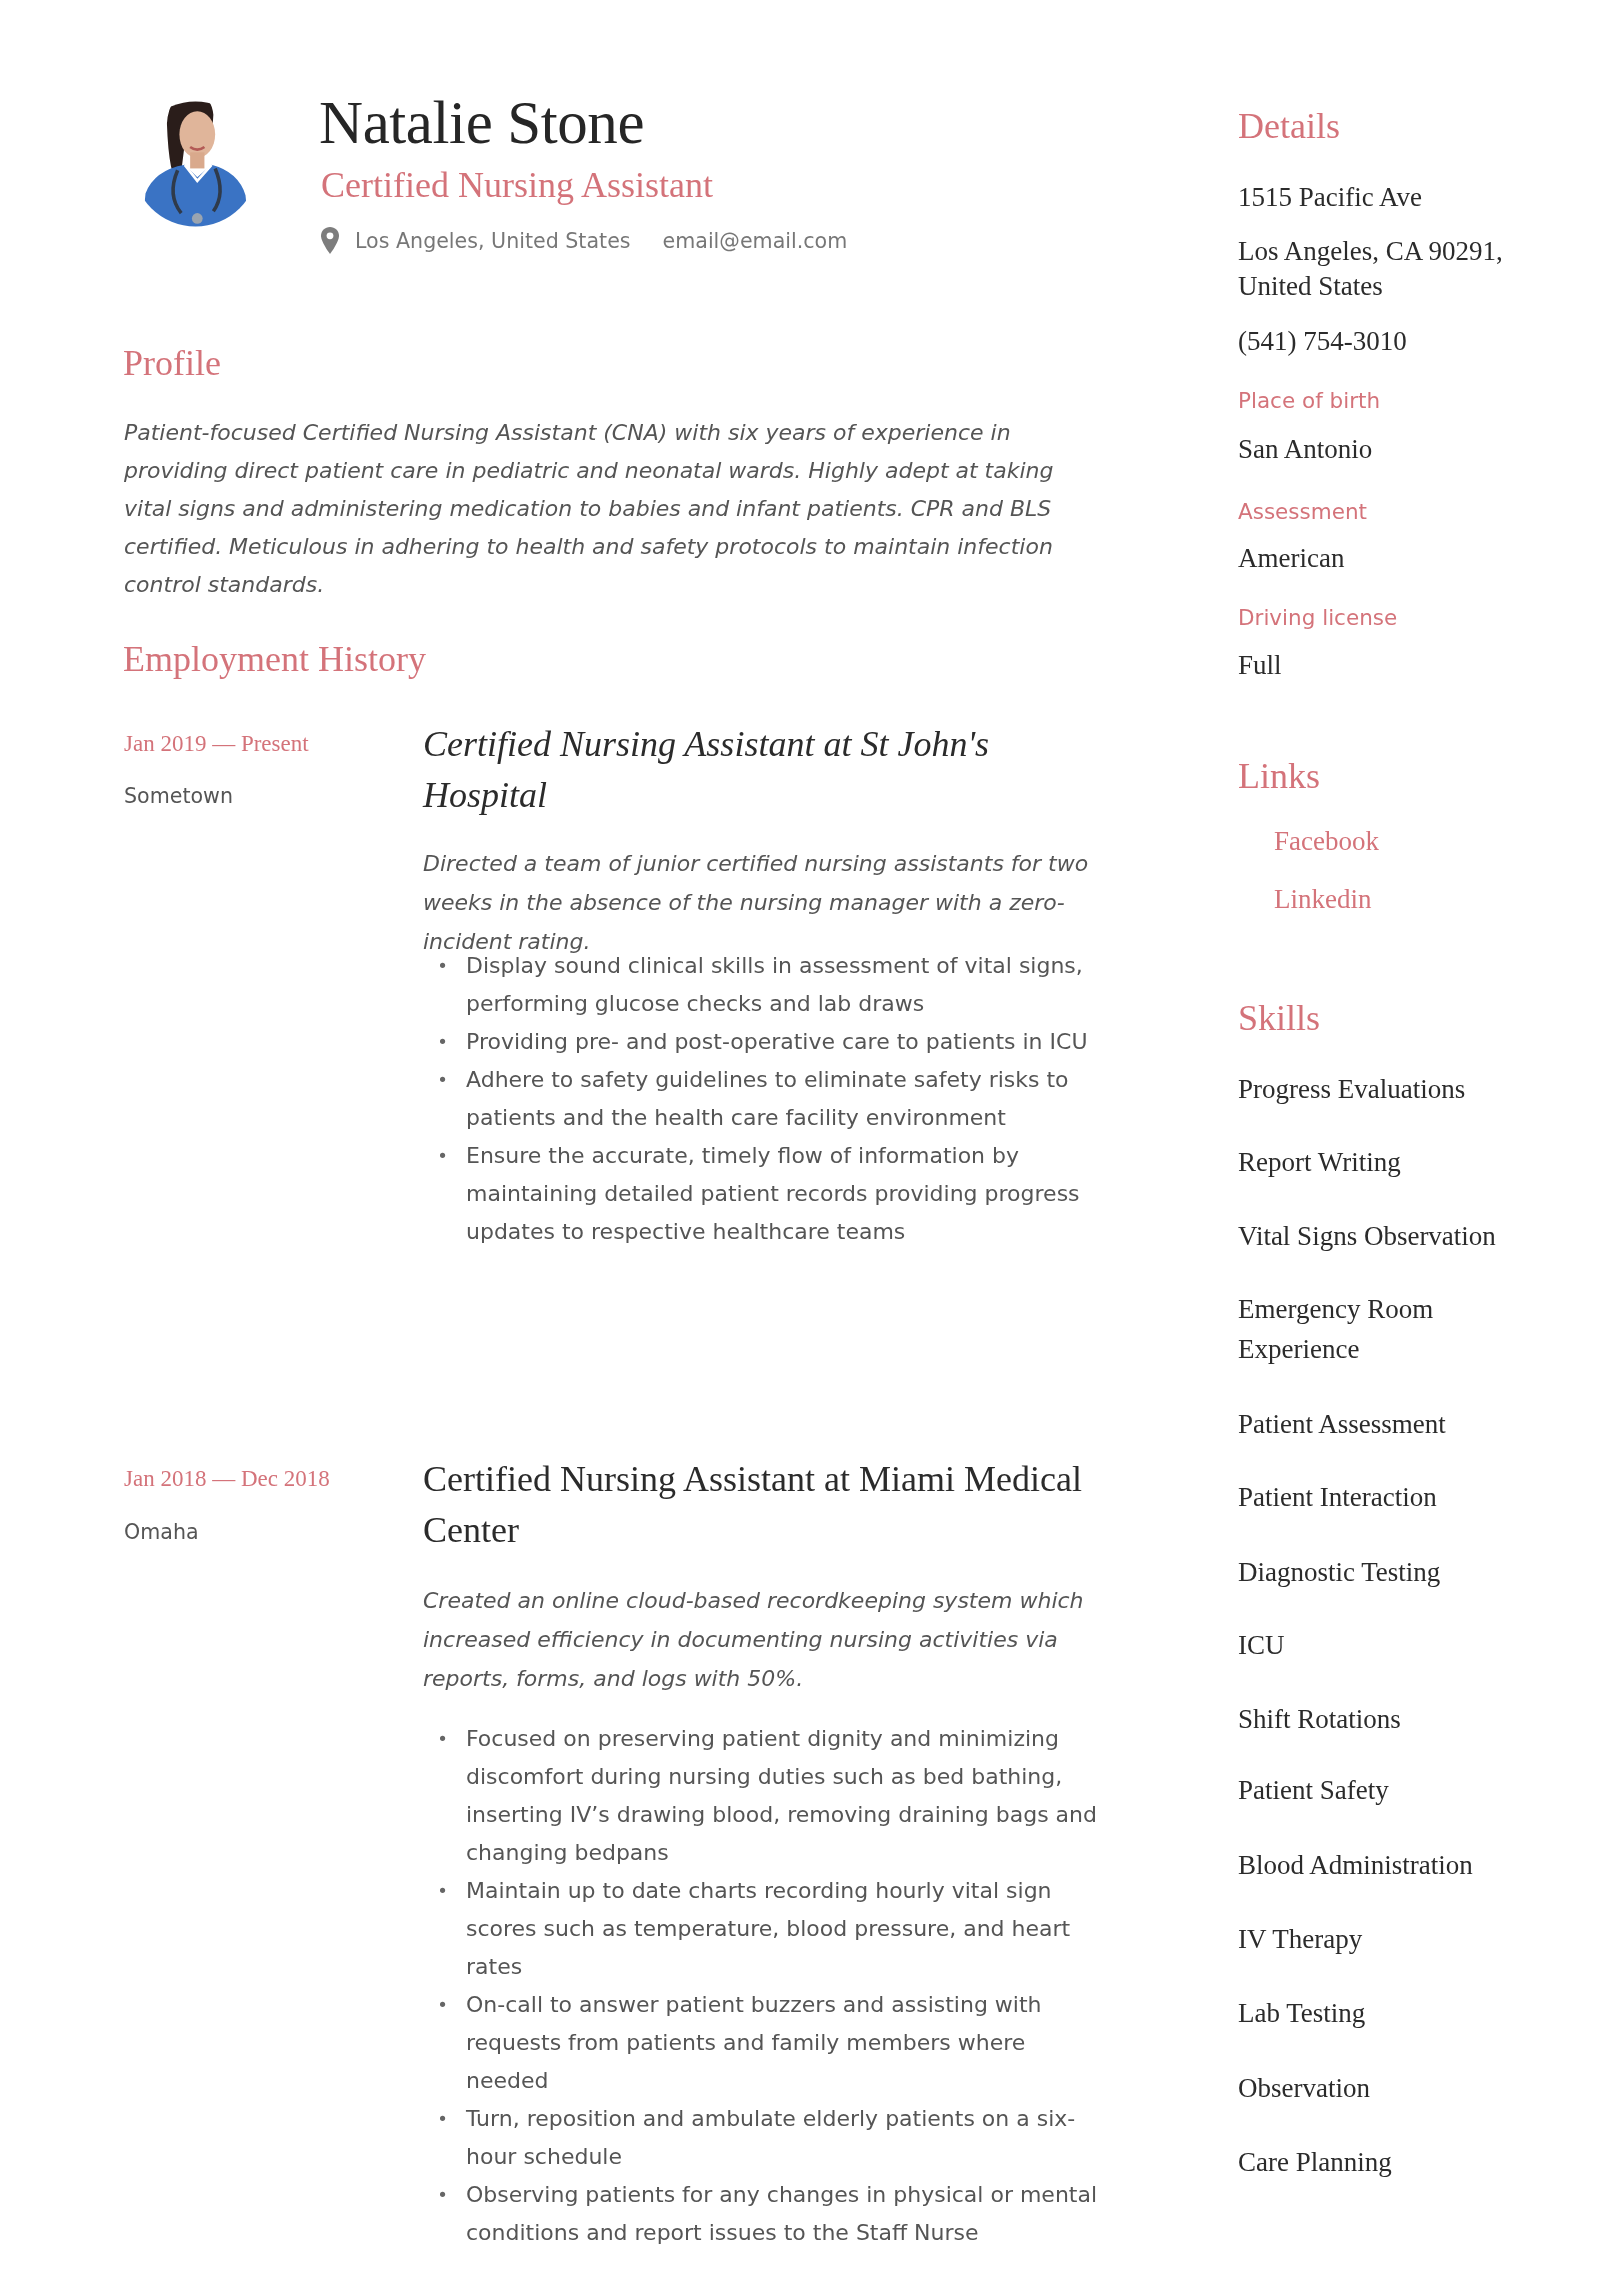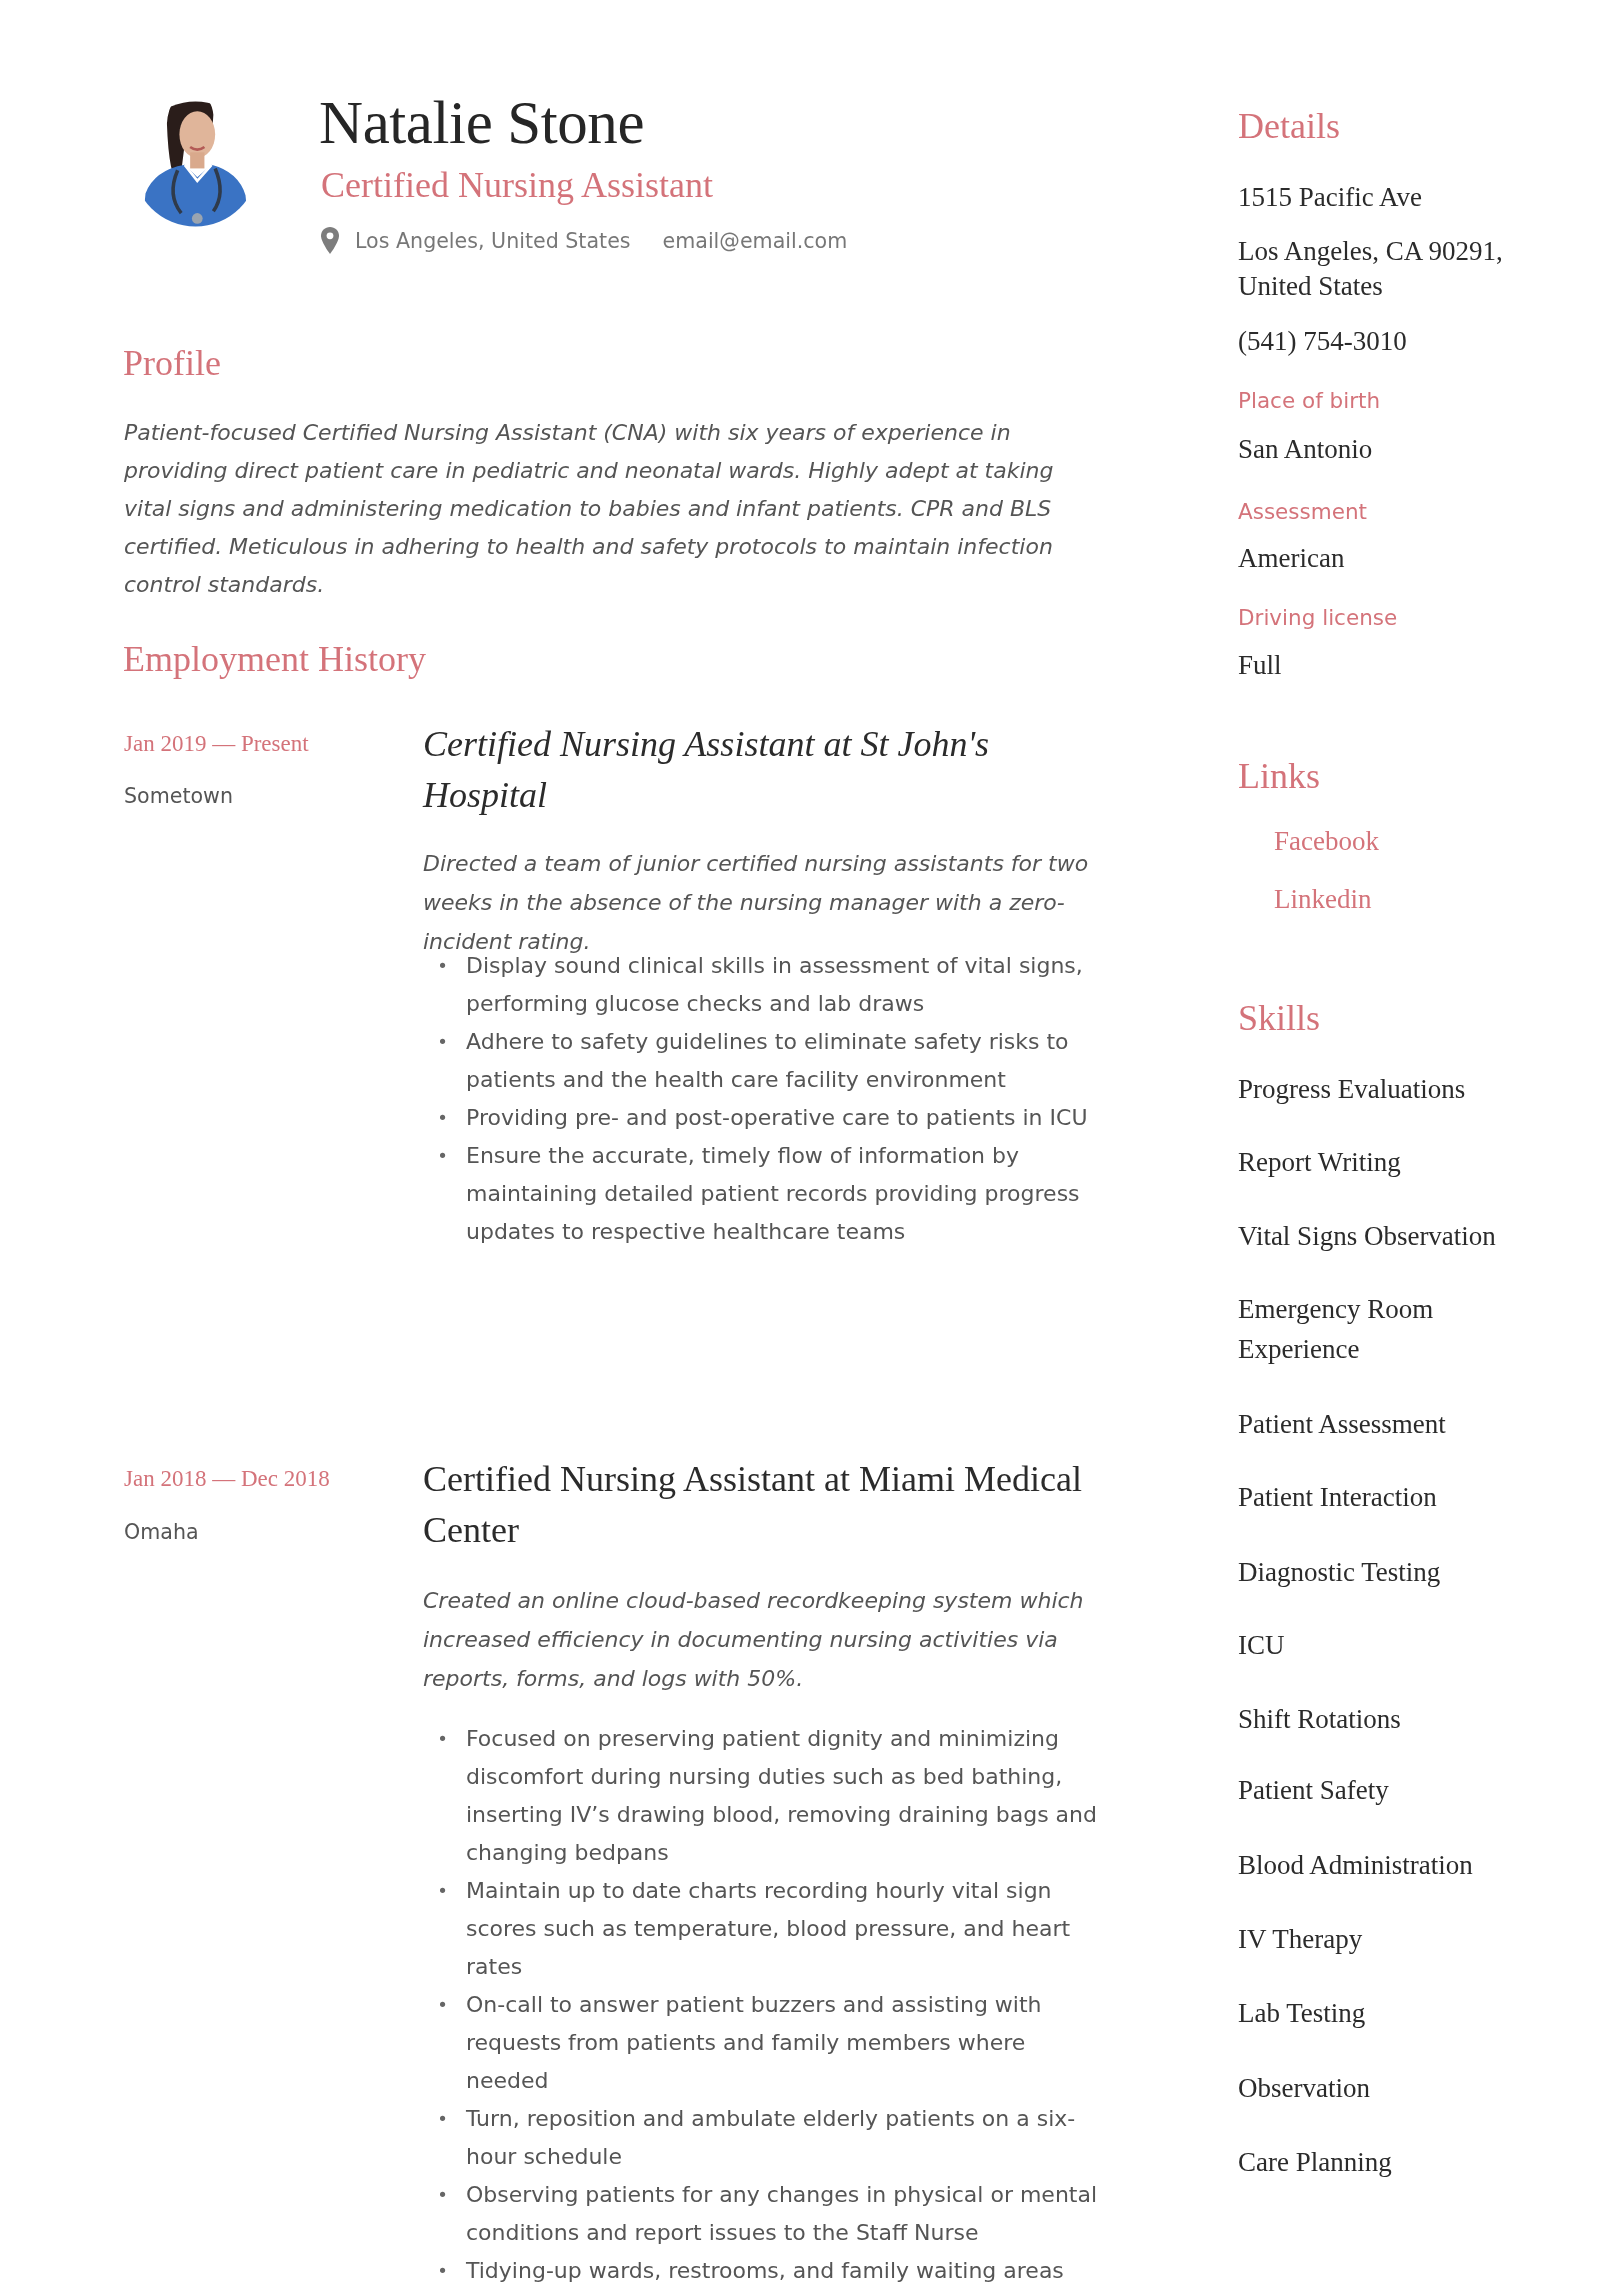--- a/index.html
+++ b/index.html
@@ -87,38 +87,37 @@
 
 <div class="abs section-title serif accent" style="left:123px; top:638px;">Employment History</div>
 
 <div>
   <div class="abs job-date serif accent" style="left:124px; top:731px;">Jan 2019 — Present</div>
   <div class="abs job-city sans" style="left:124px; top:784px;">Sometown</div>
   <div class="abs job-title serif" style="left:423px; top:719px;font-style:italic;">Certified Nursing Assistant at  St John's Hospital</div>
   <p class="abs job-desc sans" style="left:423px; top:844px;">Directed a team of junior certified nursing assistants for two weeks in the absence of the nursing manager with a zero-incident rating.</p>
   <ul class="abs bullets sans" style="left:423px; top:947px;">
     <li>Display sound clinical skills in assessment of vital signs, performing glucose checks and lab draws</li>
+    <li>Providing pre- and post-operative care to patients in ICU</li>
     <li>Adhere to safety guidelines to eliminate safety risks to patients and the health care facility environment</li>
-    <li>Providing pre- and post-operative care to patients in ICU</li>
     <li>Ensure the accurate, timely flow of information by maintaining detailed patient records providing progress updates to respective healthcare teams</li>
   </ul>
 </div>
 
 <div>
   <div class="abs job-date serif accent" style="left:124px; top:1466px;">Jan 2018 — Dec 2018</div>
   <div class="abs job-city sans" style="left:124px; top:1520px;">Omaha</div>
   <div class="abs job-title serif" style="left:423px; top:1454px;">Certified Nursing Assistant at  Miami Medical Center</div>
   <p class="abs job-desc sans" style="left:423px; top:1581px;">Created an online cloud-based recordkeeping system which increased efficiency in documenting nursing activities via  reports, forms, and logs with 50%.</p>
   <ul class="abs bullets sans" style="left:423px; top:1720px;">
     <li>Focused on preserving patient dignity and minimizing discomfort during nursing duties such as bed bathing, inserting IV’s drawing blood, removing draining bags and changing bedpans</li>
     <li>Maintain up to date charts recording hourly vital sign scores such as temperature, blood pressure, and heart rates</li>
     <li>On-call to answer patient buzzers and assisting with requests from patients and family members where needed</li>
     <li>Turn, reposition and ambulate elderly patients on a six-hour schedule</li>
     <li>Observing patients for any changes in physical or mental conditions and report issues to the Staff Nurse</li>
-    <li>Tidying-up wards, restrooms, and family waiting areas</li>
   </ul>
 </div>
 
 <div class="abs rcol section-title serif accent" style="top:105px;">Details</div>
 <div class="abs rcol detail-line serif" style="top:179px;">1515 Pacific Ave</div>
 <div class="abs rcol detail-line serif" style="top:233px;">Los Angeles, CA 90291,</div>
 <div class="abs rcol detail-line serif" style="top:268px;">United States</div>
 <div class="abs rcol detail-line serif" style="top:323px;">(541) 754-3010</div>
 
 <div class="abs rcol detail-label sans accent" style="top:376px;margin-top:12px;">Place of birth</div>

